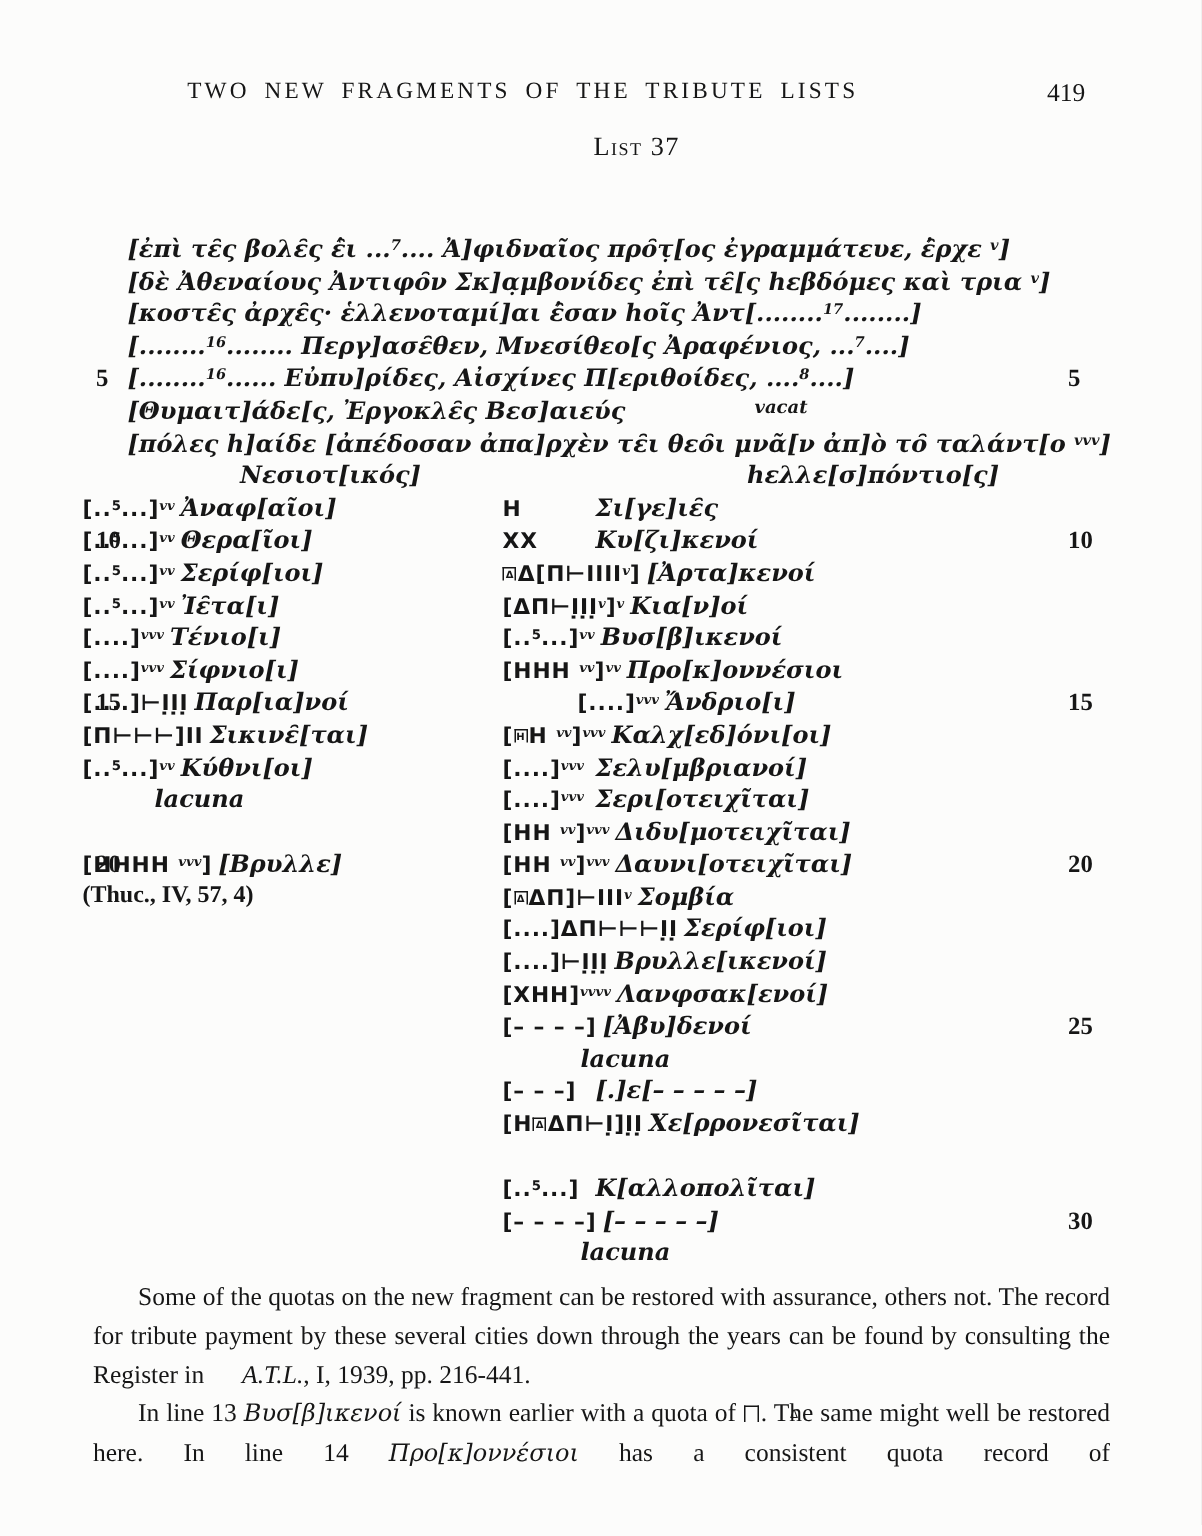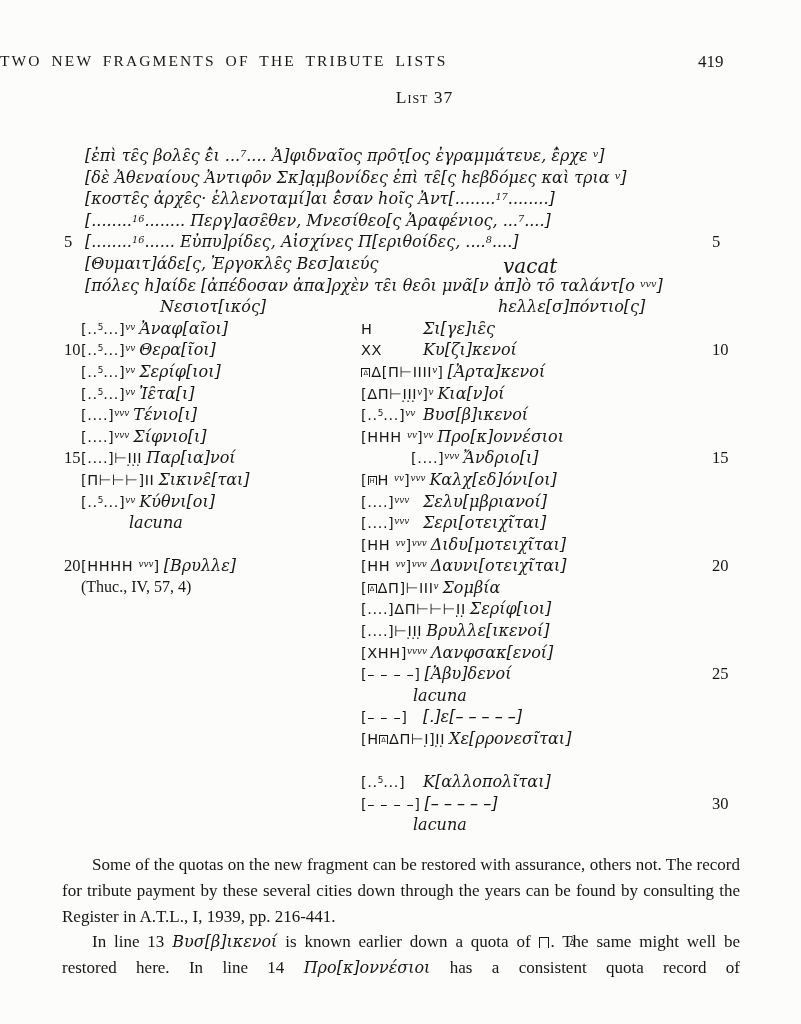--- a/index.html
+++ b/index.html
@@ -4,44 +4,44 @@
 <style>
   html,body{margin:0;padding:0;background:#e8e8e6;}
   .page{
     position:relative; width:801px; height:1024px; margin:0 auto;
     background:#fcfcfb; color:#161616; overflow:hidden;
     font-family:"Liberation Serif", serif;
   }
   
   .hdr{position:absolute; top:52px; left:0; width:100%; height:22px;}
   .running-head{
-    position:absolute; left:0; right:104px; 
+    position:absolute; left:0; right:104px; text-align:center;
     font-size:15.5px; letter-spacing:2.1px; word-spacing:4px; white-space:nowrap;
   }
   .pageno{position:absolute; left:698px; top:0; font-size:17px;}
   
   .list-title{
     position:absolute; top:87px; left:0; width:100%; text-align:center;
     font-variant:small-caps; font-size:17.5px; letter-spacing:1px;padding-left:24px;
   }
   .meta-row{position:absolute; top:110px; left:0; width:100%; height:22px;}
   .date-label{position:absolute; left:93px; font-style:italic; font-size:17px;}
   .stoich-label{position:absolute; left:588px; font-size:17px; letter-spacing:0.5px;}
   
-  .insc{position:absolute; top:146px; left:0; width:100%;}
+  .insc{position:absolute; top:156px; left:0; width:100%;font-weight:bold;}
   .pre{position:relative; height:21.6px; padding-left:85px; white-space:nowrap;}
   .hdr-row{position:relative; height:21.6px;}
-  .lr{position:relative; height:21.6px; padding-left:81px; display:flex;}
+  .lr{position:relative; height:21.6px; padding-left:55px; display:flex;}
   .cell{flex:none; white-space:nowrap;}
   .lc{width:280px;}
   .rc{width:330px;}
   .lnum{position:absolute; left:64px; top:0; font-size:16.5px; font-style:normal;}
   .rnum{position:absolute; left:712px; top:0; font-size:16.5px; font-style:normal;}
   .pt,.nm,.ct{font-family:"DejaVu Serif", serif; font-style:italic; font-size:16px;}
-  .vacat{position:absolute; left:503px; font-family:"DejaVu Serif",serif; font-style:italic; font-size:20px;}
+  .vacat{position:absolute; left:503px; font-family:"DejaVu Serif",serif; font-style:italic; font-size:12px;}
   .chl{position:absolute; left:160px;}
   .chr{position:absolute; left:498px;}
   .q{font-family:"DejaVu Sans", sans-serif; font-style:normal; font-size:14.5px; letter-spacing:0.6px;}
   .rc .q{display:inline-block; min-width:58px; letter-spacing:0.6px;}
   .lc .lac{margin-left:48px;}
   .rc .lac{margin-left:52px;}
   .note{font-family:"Liberation Serif", serif; font-style:normal; font-size:16px;}
   .ind{margin-left:88px;}
   
   sup{font-size:61%; line-height:0; vertical-align:0.45em; letter-spacing:0;}
@@ -54,21 +54,21 @@
   }
   .ai{
     position:absolute; top:-0.06em; left:0; right:0; text-align:center;
     font-size:0.46em; line-height:1.25; font-family:"DejaVu Sans",sans-serif;
     font-style:normal; letter-spacing:0;
   }
   
   .prose{position:absolute; top:852px; left:62px; width:678px; font-size:17px; line-height:25.8px;}
   .prose p{margin:0; text-indent:30px; text-align:justify;}
   .prose p.cont{text-align-last:justify;}
-  .seg-i{}
+  .seg-i{font-style:italic;margin-left:21px;}
   .seg-g{font-family:"DejaVu Serif",serif; font-style:italic; font-size:16px;}
   .seg-acro{font-family:"DejaVu Sans",sans-serif;}
 </style>
 </head>
 <body>
 
 <div class="page">
 
   <div class="hdr">
     <div class="running-head">TWO NEW FRAGMENTS OF THE TRIBUTE LISTS</div>
@@ -190,16 +190,16 @@
         <span class="rnum">30</span>
       </div>
       <div class="lr">
         <div class="cell lc"></div>
         <div class="cell rc"><span class="ct lac">lacuna</span></div>
       </div>
     </div>
 
   <div class="prose">
     <p><span>Some of the quotas on the new fragment can be restored with assurance, others not.  The record for tribute payment by these several cities down through the years can be found by consulting the Register in </span><span class="seg-i">A.T.L.</span><span>, I, 1939, pp. 216-441.</span></p>
-    <p class="cont"><span>In line 13 </span><span class="seg-g">Βυσ[β]ικενοί</span><span> is known earlier down a quota of </span><span class="seg-acro"><span class="ab"><span class="ai">Δ</span></span></span><span>.  The same might well be restored here.  In line 14 </span><span class="seg-g">Προ[κ]οννέσιοι</span><span> has a consistent quota record of</span></p>
+    <p class="cont"><span>In line 13 </span><span class="seg-g">Βυσ[β]ικενοί</span><span> is known earlier with a quota of </span><span class="seg-acro"><span class="ab"><span class="ai">Δ</span></span></span><span>.  The same might well be restored here.  In line 14 </span><span class="seg-g">Προ[κ]οννέσιοι</span><span> has a consistent quota record of</span></p>
   </div>
 
 </div>
 
 </body></html>

